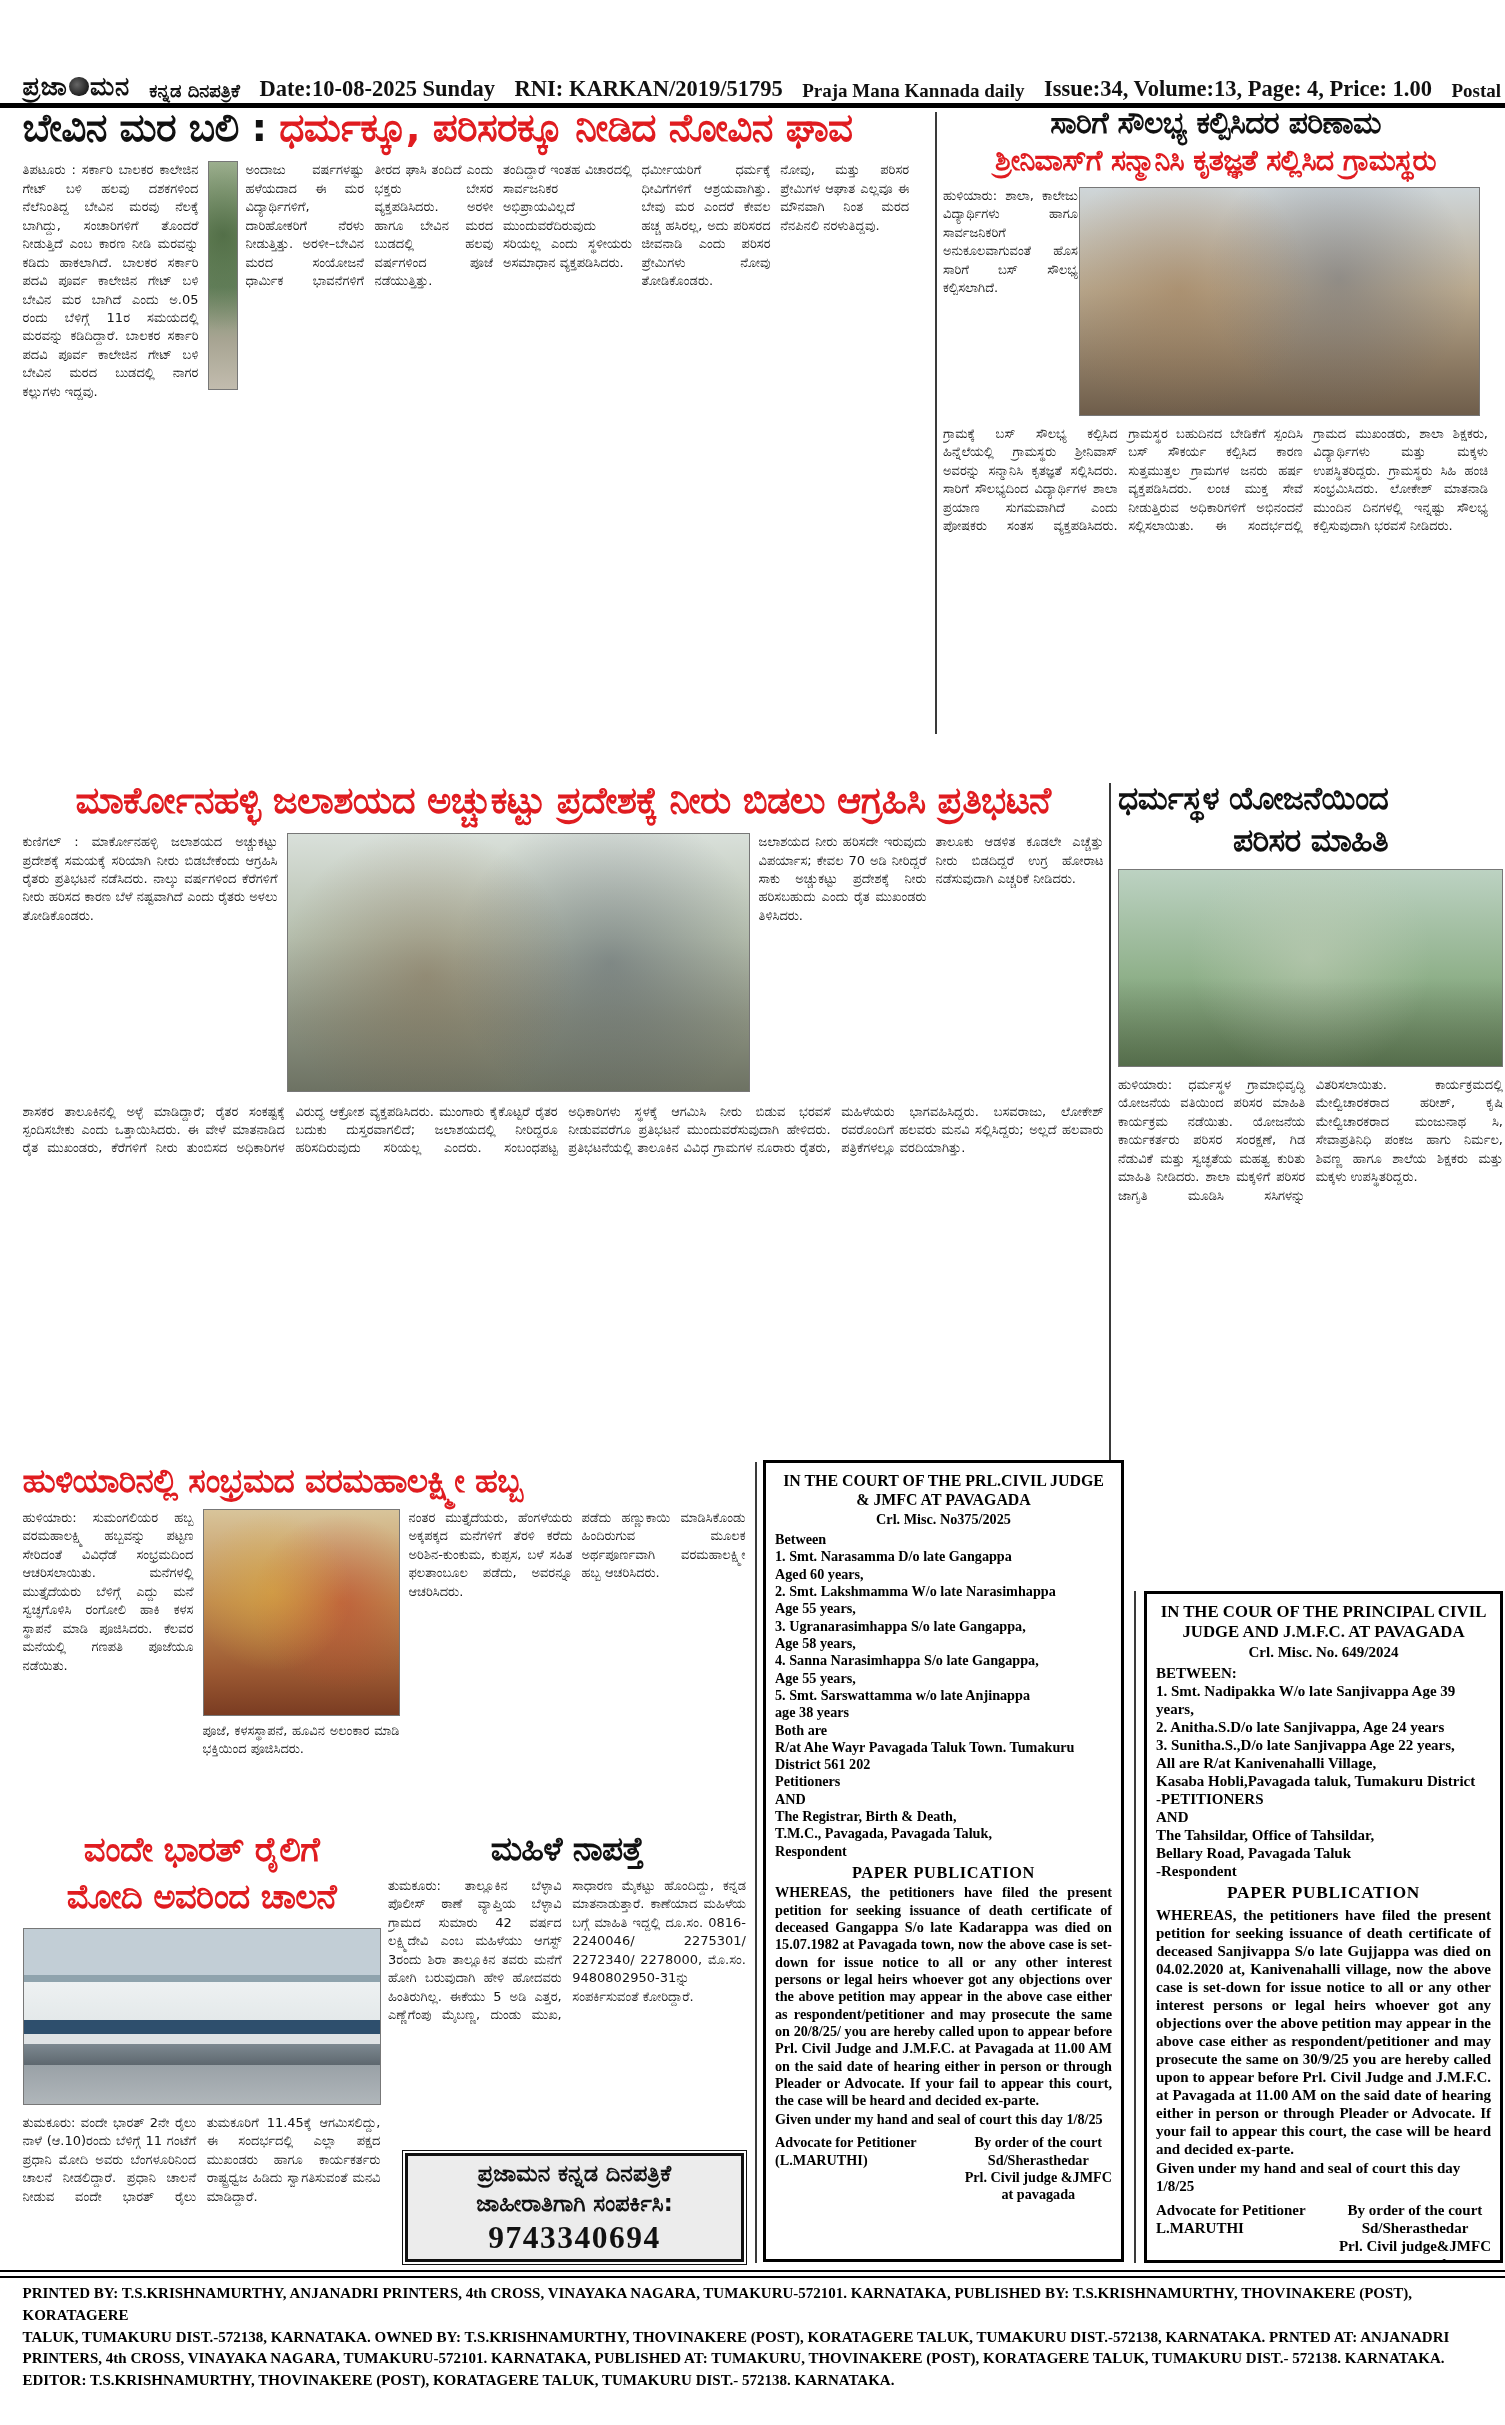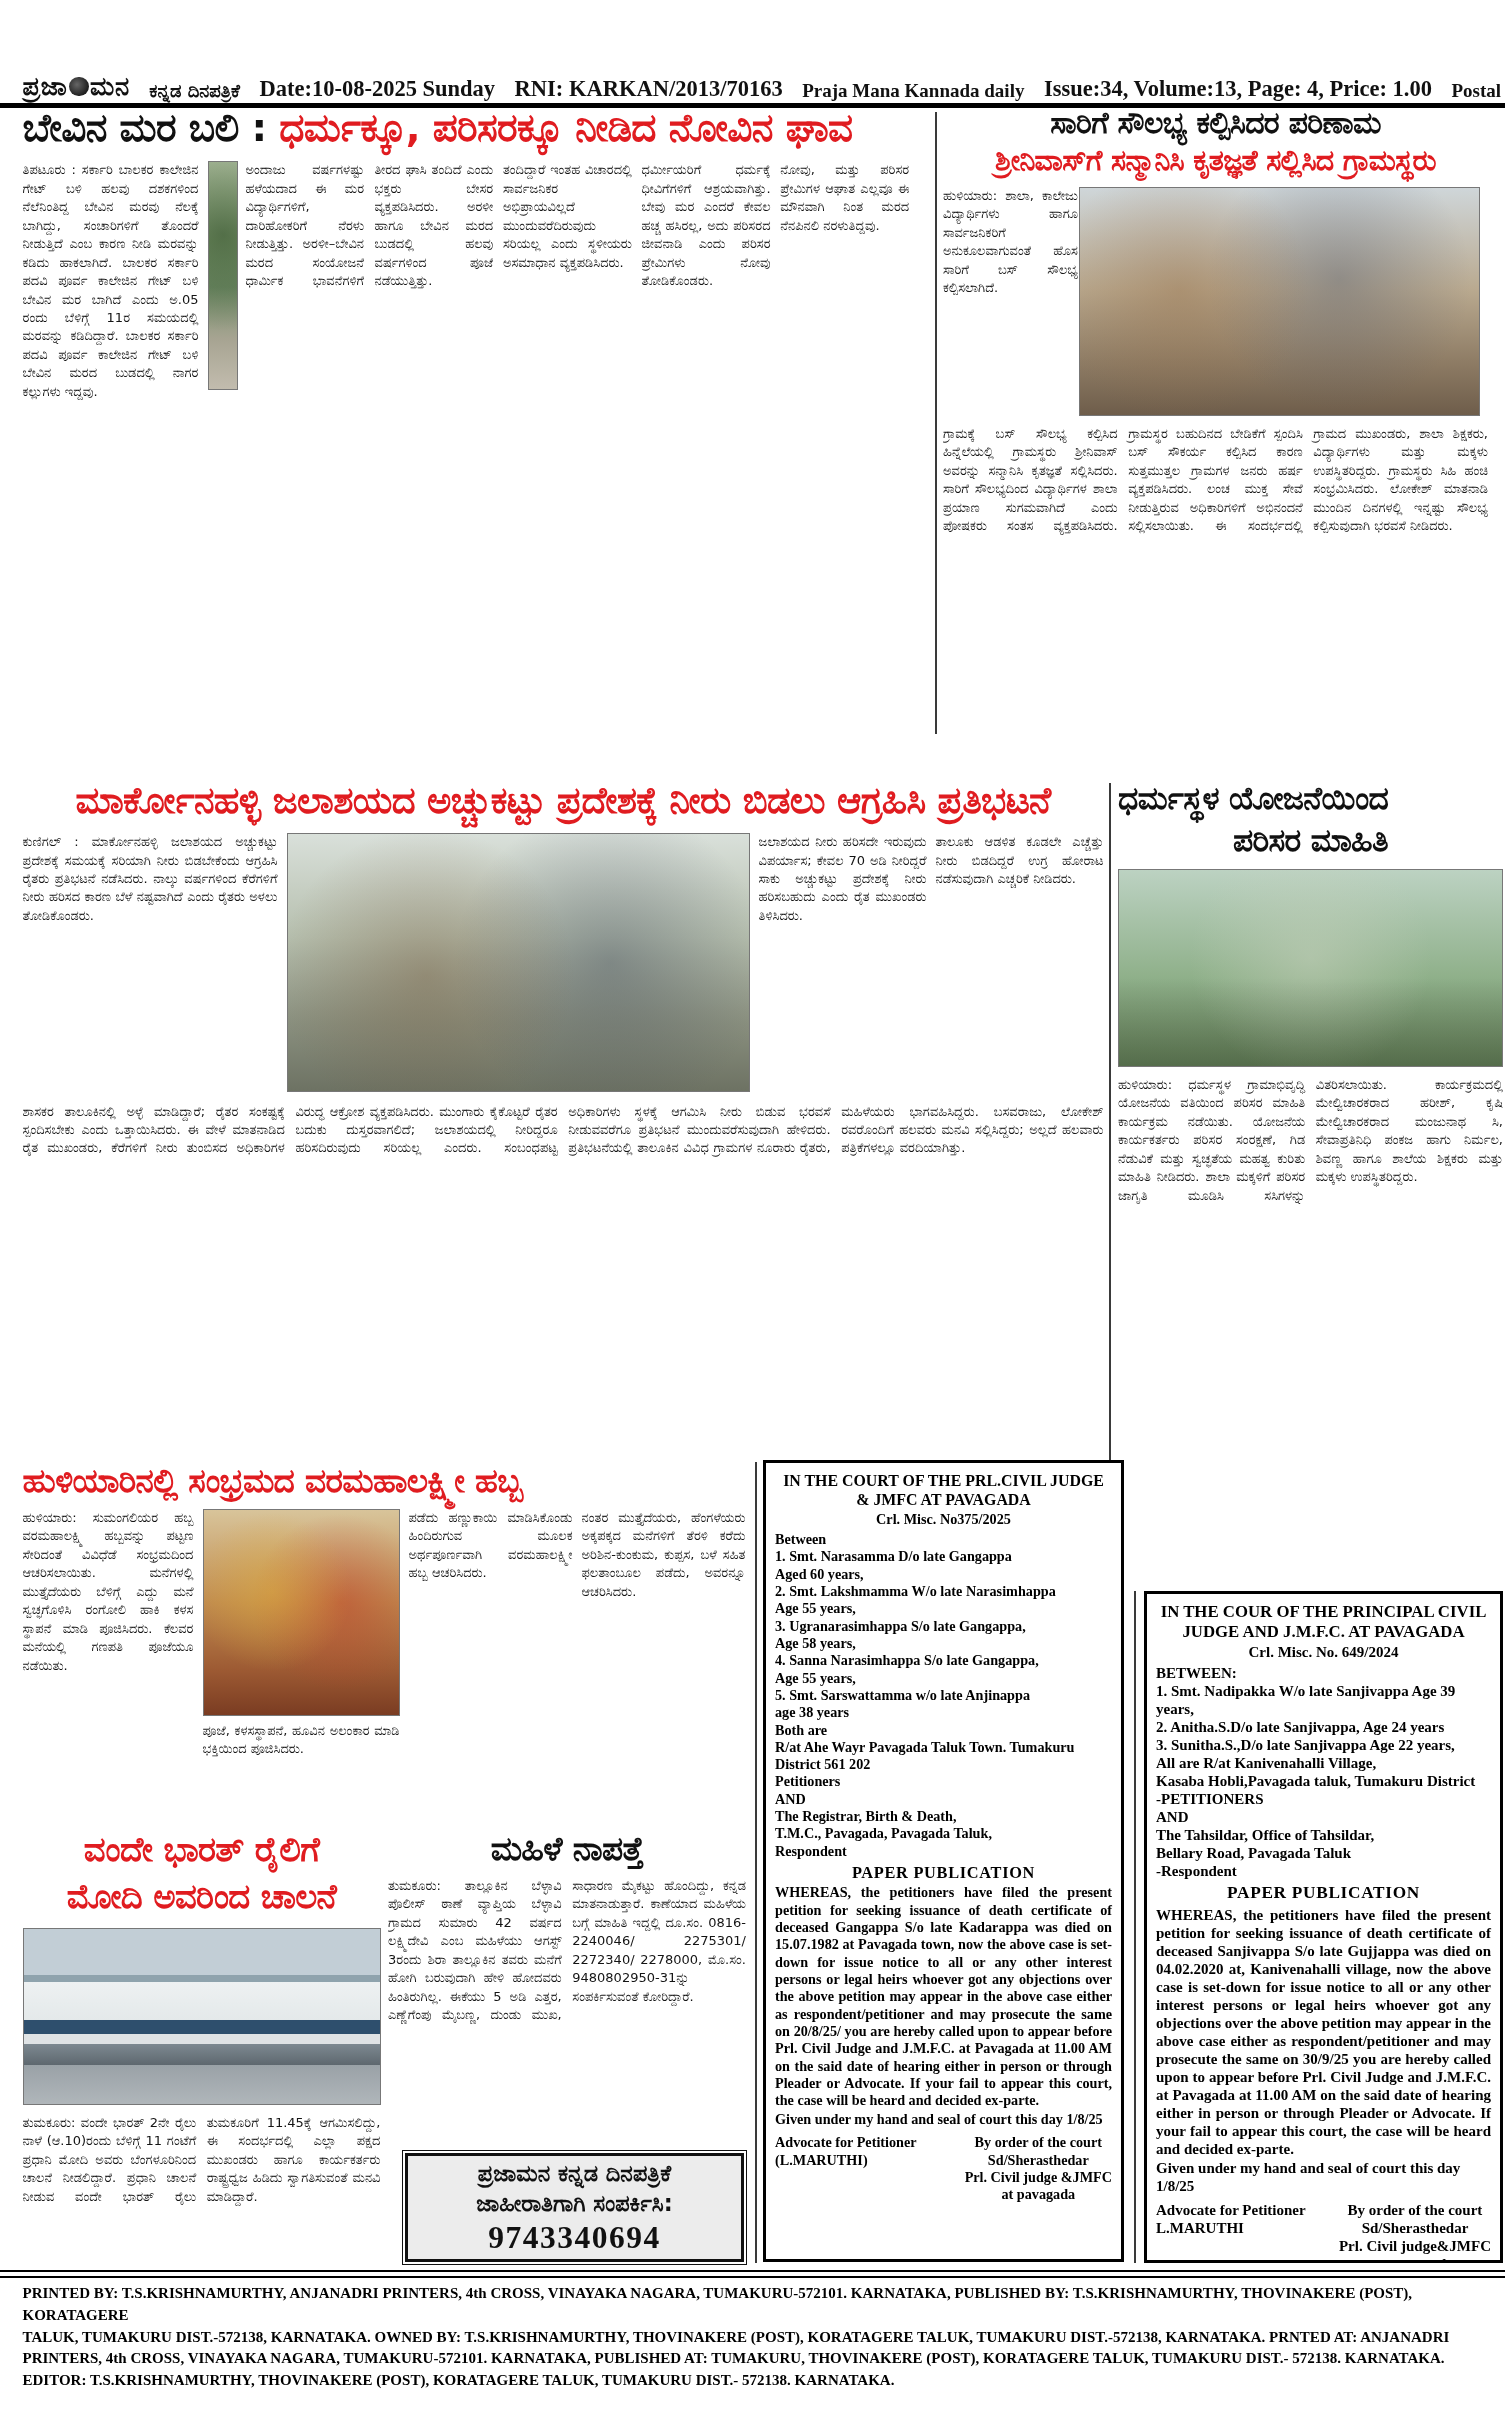--- a/index.html
+++ b/index.html
@@ -165,21 +165,21 @@
 <div class="page">
 
   <div class="masthead">
     <span class="logo">
       <span>ಪ್ರಜಾ</span>
       <span class="emblem"></span>
       <span>ಮನ</span>
     </span>
     <span class="kn-sub">ಕನ್ನಡ ದಿನಪತ್ರಿಕೆ</span>
     <span class="serif">Date:10-08-2025 Sunday</span>
-    <span class="serif">RNI: KARKAN/2013/70163</span>
+    <span class="serif">RNI: KARKAN/2019/51795</span>
     <span class="serif small">Praja Mana Kannada daily</span>
     <span class="serif">Issue:34, Volume:13, Page: 4, Price: 1.00</span>
     <span class="serif small">Postal Reg No: L2/RNP-1244/TMR/2023-25</span>
 
   </div>
   <div class="header-rule"></div>
 
   <div class="artA">
     <div class="kn-head"><span style="font-size:39px;">ಬೇವಿನ ಮರ ಬಲಿ : </span><span class="red" style="font-size:39px;">ಧರ್ಮಕ್ಕೂ, ಪರಿಸರಕ್ಕೂ ನೀಡಿದ ನೋವಿನ ಘಾವ</span></div>
     <div class="bodywrap">
@@ -227,22 +227,22 @@
   </div>
 
   <div class="artE">
     <div class="kn-head head red">ಹುಳಿಯಾರಿನಲ್ಲಿ ಸಂಭ್ರಮದ ವರಮಹಾಲಕ್ಷ್ಮೀ ಹಬ್ಬ</div>
     <div class="row">
       <div class="body-text c1">ಹುಳಿಯಾರು: ಸುಮಂಗಲಿಯರ ಹಬ್ಬ ವರಮಹಾಲಕ್ಷ್ಮಿ ಹಬ್ಬವನ್ನು ಪಟ್ಟಣ ಸೇರಿದಂತೆ ವಿವಿಧೆಡೆ ಸಂಭ್ರಮದಿಂದ ಆಚರಿಸಲಾಯಿತು. ಮನೆಗಳಲ್ಲಿ ಮುತ್ತೈದೆಯರು ಬೆಳಿಗ್ಗೆ ಎದ್ದು ಮನೆ ಸ್ವಚ್ಛಗೊಳಿಸಿ ರಂಗೋಲಿ ಹಾಕಿ ಕಳಸ ಸ್ಥಾಪನೆ ಮಾಡಿ ಪೂಜಿಸಿದರು. ಕೆಲವರ ಮನೆಯಲ್ಲಿ ಗಣಪತಿ ಪೂಜೆಯೂ ನಡೆಯಿತು.</div>
       <div class="center">
         <div class="photo"></div>
         <div class="body-text" style="height:90px;">ಪೂಜೆ, ಕಳಸಸ್ಥಾಪನೆ, ಹೂವಿನ ಅಲಂಕಾರ ಮಾಡಿ ಭಕ್ತಿಯಿಂದ ಪೂಜಿಸಿದರು.</div>
       </div>
+      <div class="body-text c3">ನಂತರ ಮುತ್ತೈದೆಯರು, ಹೆಂಗಳೆಯರು ಅಕ್ಕಪಕ್ಕದ ಮನೆಗಳಿಗೆ ತೆರಳಿ ಕರೆದು ಅರಿಶಿನ-ಕುಂಕುಮ, ಕುಪ್ಪಸ, ಬಳೆ ಸಹಿತ ಫಲತಾಂಬೂಲ ಪಡೆದು, ಅವರನ್ನೂ ಆಚರಿಸಿದರು.</div>
       <div class="body-text c4">ಪಡೆದು ಹಣ್ಣುಕಾಯಿ ಮಾಡಿಸಿಕೊಂಡು ಹಿಂದಿರುಗುವ ಮೂಲಕ ಅರ್ಥಪೂರ್ಣವಾಗಿ ವರಮಹಾಲಕ್ಷ್ಮೀ ಹಬ್ಬ ಆಚರಿಸಿದರು.</div>
-      <div class="body-text c3">ನಂತರ ಮುತ್ತೈದೆಯರು, ಹೆಂಗಳೆಯರು ಅಕ್ಕಪಕ್ಕದ ಮನೆಗಳಿಗೆ ತೆರಳಿ ಕರೆದು ಅರಿಶಿನ-ಕುಂಕುಮ, ಕುಪ್ಪಸ, ಬಳೆ ಸಹಿತ ಫಲತಾಂಬೂಲ ಪಡೆದು, ಅವರನ್ನೂ ಆಚರಿಸಿದರು.</div>
     </div>
   </div>
 
   <div class="artF">
     <div class="kn-head h1 red">ವಂದೇ ಭಾರತ್ ರೈಲಿಗೆ</div>
     <div class="kn-head h2 red">ಮೋದಿ ಅವರಿಂದ ಚಾಲನೆ</div>
     <div class="photo"></div>
     <div class="body-text cols2 below">ತುಮಕೂರು: ವಂದೇ ಭಾರತ್ 2ನೇ ರೈಲು ನಾಳೆ (ಆ.10)ರಂದು ಬೆಳಿಗ್ಗೆ 11 ಗಂಟೆಗೆ ಪ್ರಧಾನಿ ಮೋದಿ ಅವರು ಬೆಂಗಳೂರಿನಿಂದ ಚಾಲನೆ ನೀಡಲಿದ್ದಾರೆ. ಪ್ರಧಾನಿ ಚಾಲನೆ ನೀಡುವ ವಂದೇ ಭಾರತ್ ರೈಲು ತುಮಕೂರಿಗೆ 11.45ಕ್ಕೆ ಆಗಮಿಸಲಿದ್ದು, ಈ ಸಂದರ್ಭದಲ್ಲಿ ಎಲ್ಲಾ ಪಕ್ಷದ ಮುಖಂಡರು ಹಾಗೂ ಕಾರ್ಯಕರ್ತರು ರಾಷ್ಟ್ರಧ್ವಜ ಹಿಡಿದು ಸ್ವಾಗತಿಸುವಂತೆ ಮನವಿ ಮಾಡಿದ್ದಾರೆ.</div>
   </div>
 

